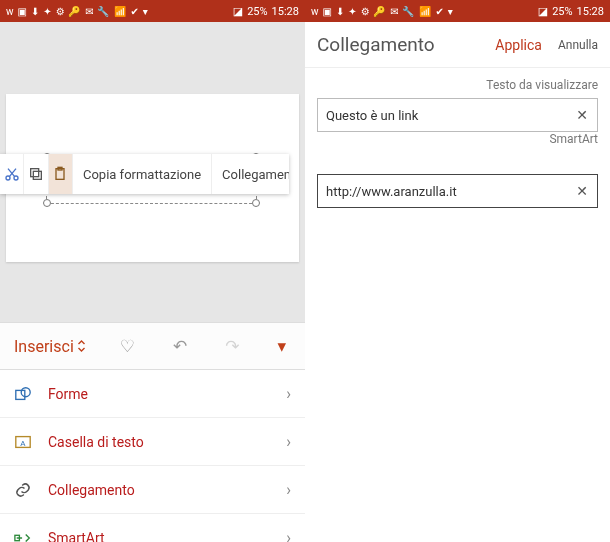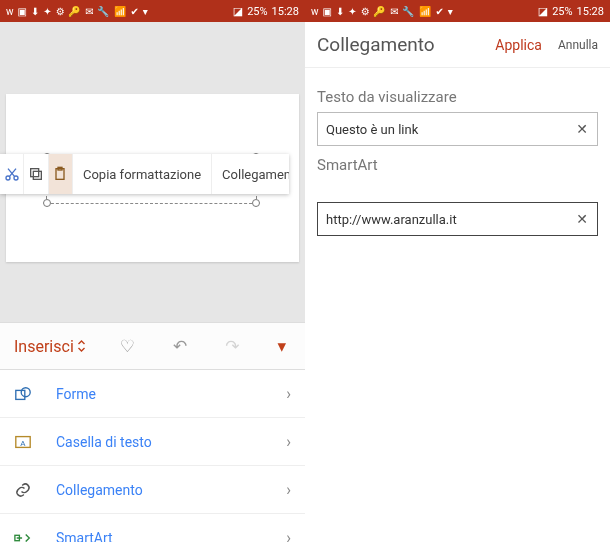--- a/index.html
+++ b/index.html
@@ -23,29 +23,29 @@
   .drop { position:absolute; top:14px; width:16px; height:20px; background:#2f6fb3; border-radius:50% 50% 50% 50% / 60% 60% 40% 40%; transform: rotate(180deg); }
   .drop::after{content:""; position:absolute; left:5px; top:10px; width:6px; height:6px; background:#fff; border-radius:50%;}
   .drop1{ left:70px } .drop2{ left:118px }
   .ribbon { height: 48px; background: #fcfcfc; border-top:1px solid #ddd; border-bottom:1px solid #ddd; display:flex; align-items:center; }
   .ribbon-tab { color:#c0401a; font-size:16px; padding:0 14px; display:flex; align-items:center; gap:2px; }
   .rib-icons { flex:1; display:flex; align-items:center; justify-content:space-around; color:#999; font-size:17px; }
   .menu-list { background:#fff; }
   .menu-item { height:48px; display:flex; align-items:center; padding:0 14px; border-bottom:1px solid #eee; gap:14px; }
   .menu-item .mi-icon { width:20px; text-align:center; color:#2f6fb3; font-size:15px; }
   .menu-item .mi-icon.green { color:#2e8a3c; }
-  .menu-item .mi-label { flex:1; font-size:14px; color:#3b82f6;margin-left:8px; }
+  .menu-item .mi-label { flex:1; font-size:14px; color:#b91c1c; }
   .menu-item .mi-chevron { color:#888; }
   
   .hdr { height:46px; display:flex; align-items:center; padding:0 12px; border-bottom:1px solid #eee; }
   .hdr-title { font-size:19px; color:#555; flex:1; }
   .hdr-apply { color:#bf3a1e; font-size:14px; margin-right:16px; }
   .hdr-cancel { color:#555; font-size:12px; }
   .form { padding:10px 12px; }
-  .field-label { font-size:15px; color:#777; margin:10px 0 6px; }
+  .field-label { font-size:12px; color:#777; margin:0 0 6px;text-align:right; }
   .field-row { display:flex; align-items:center; border:1px solid #bbb; height:34px; background:#fff; }
   .field-row.focus { border:1.5px solid #444;margin-top:28px; }
   .field-row input { flex:1; border:none; outline:none; padding:0 8px; font-size:13px; color:#333; background:transparent; }
   .clear-x { width:30px; text-align:center; color:#555; font-size:14px; cursor:pointer; }
   .caret::after{content:""; display:inline-block; width:1px; height:15px; background:#c0401a; margin-left:1px; vertical-align:middle; animation:blink 1s steps(1) infinite;}
   @keyframes blink{50%{opacity:0}}
   svg { display:block; }
 </style>
 </head>
 <body>

